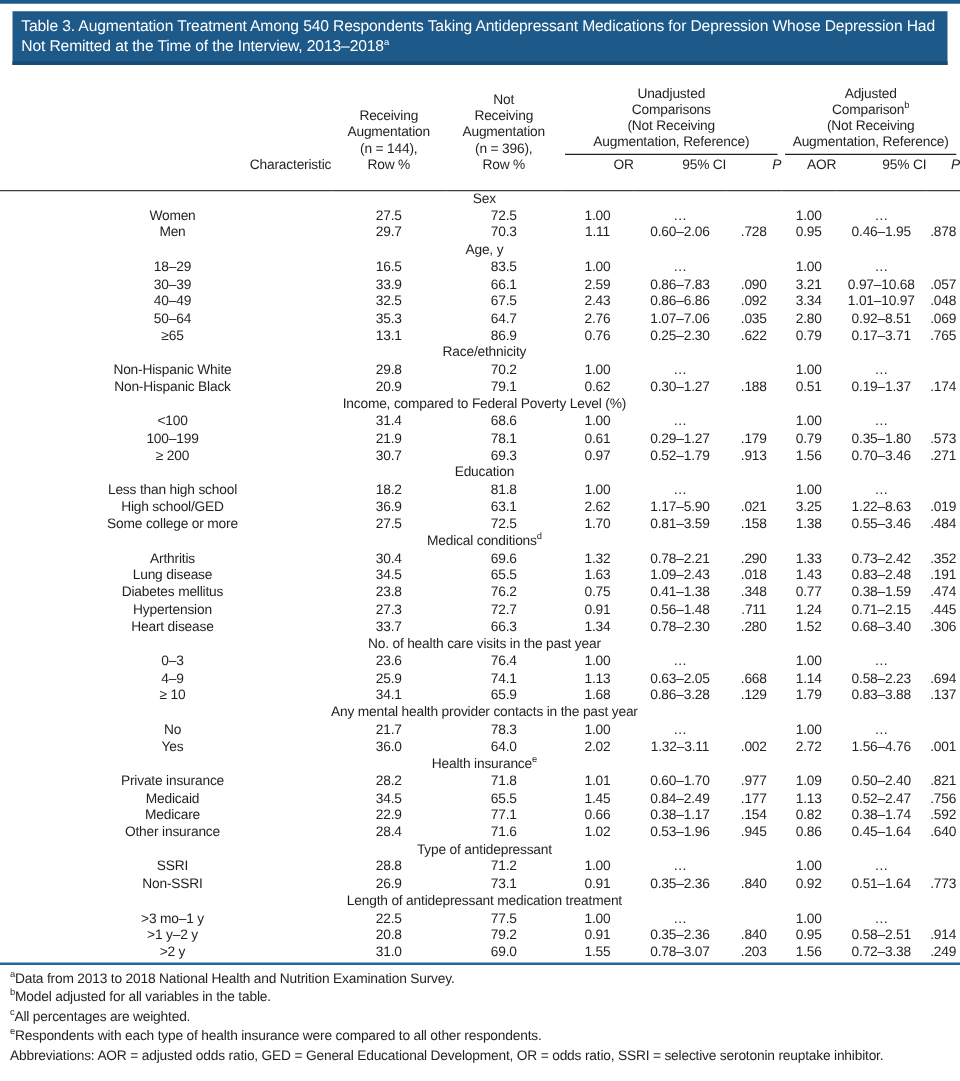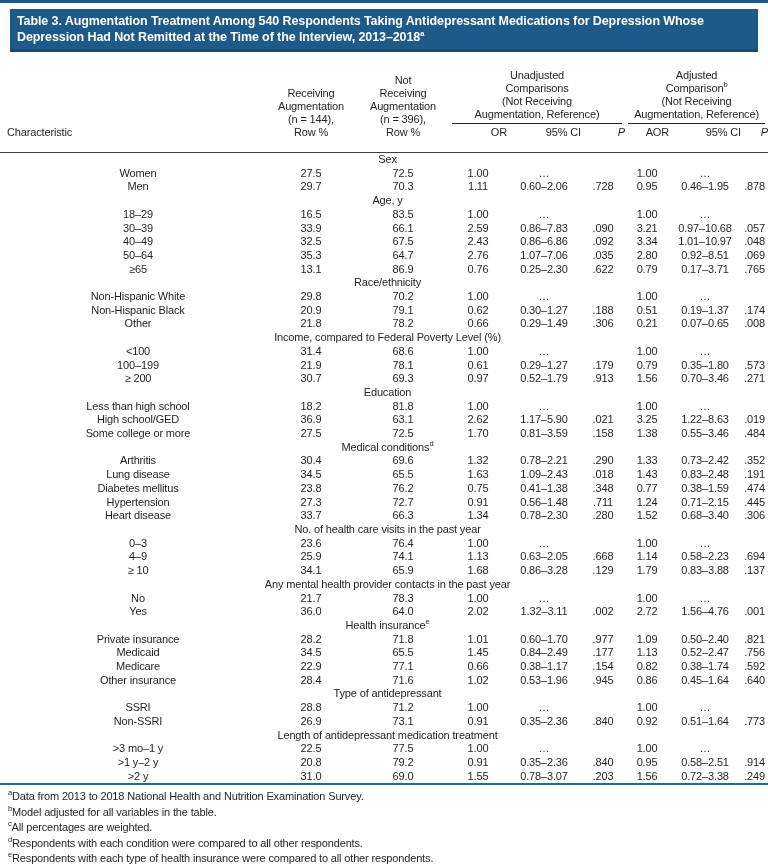--- a/index.html
+++ b/index.html
@@ -8,37 +8,37 @@
   }
   html,body{margin:0;padding:0;}
   body{
     width:768px;height:865px;overflow:hidden;background:#ffffff;
     font-family:"Liberation Sans", sans-serif;color:var(--text);
     -webkit-font-smoothing:antialiased;
   }
   .top-rule{height:3px;background:var(--title-bar);}
   .titlebar{
     margin:6px 10px 13px 10px;background:var(--title-bar);color:var(--title-text);
-    font-weight:bold;font-size:12.5px;line-height:16px;
+    font-weight:normal;font-size:12.5px;line-height:16px;
     padding:4px 10px 4px 7px;border-bottom:3px solid var(--title-bar-edge);
     letter-spacing:-0.1px;
   }
   table{
     table-layout:fixed;width:768px;border-collapse:collapse;margin-top:2px;
     font-size:11px;letter-spacing:-0.15px;
   }
   col.c-char{width:265px;} col.c-r{width:92px;} col.c-nr{width:92px;}
   col.c-or{width:58px;} col.c-ci{width:74px;} col.c-p{width:44px;}
   col.c-aor{width:44px;} col.c-aci{width:72px;} col.c-ap{width:27px;}
   th,td{padding:0;font-weight:normal;}
   thead th{
     vertical-align:bottom;line-height:13px;padding-bottom:13px;padding-top:4px;
     border-bottom:1.5px solid var(--rule-dark);text-align:center;
   }
-  thead th.char{text-align:left;padding-left:7px;}
+  thead th.char{text-align:right;padding-left:7px;}
   .blk{display:block;white-space:pre-line;}
   .pre{white-space:pre-line;}
   .grp-top{display:block;border-bottom:1px solid var(--text);padding-bottom:2px;margin:0 3px 2px 3px;}
   .grp-sub{display:flex;}
   .grp-sub span{display:block;text-align:right;}
   .w-or{width:58px;} .w-ci{width:74px;} .w-p{width:44px;}
   .w-aor{width:44px;} .w-aci{width:72px;} .w-ap{width:27px;}
   tbody td{line-height:13.7px;vertical-align:bottom;}
   td.char{text-align:center;padding-left:7px;white-space:nowrap;overflow:visible;}
   td.indent{padding-left:11px;}
@@ -218,31 +218,20 @@
         <td class="num">20.9</td>
         <td class="num">79.1</td>
         <td class="num">0.62</td>
         <td class="num">0.30–1.27</td>
         <td class="num">.188</td>
         <td class="num">0.51</td>
         <td class="num">0.19–1.37</td>
         <td class="num">.174</td>
       </tr>
       <tr>
-        <td class="char indent">Other</td>
-        <td class="num">21.8</td>
-        <td class="num">78.2</td>
-        <td class="num">0.66</td>
-        <td class="num">0.29–1.49</td>
-        <td class="num">.306</td>
-        <td class="num">0.21</td>
-        <td class="num">0.07–0.65</td>
-        <td class="num">.008</td>
-      </tr>
-      <tr>
         <td colspan="9" class="char">Income, compared to Federal Poverty Level (%)</td>
       </tr>
       <tr>
         <td class="char indent">&lt;100</td>
         <td class="num">31.4</td>
         <td class="num">68.6</td>
         <td class="num">1.00</td>
         <td class="num">…</td>
         <td class="num"></td>
         <td class="num">1.00</td>
@@ -536,16 +525,15 @@
       </tr>
     </tbody>
 </table>
 
 <div class="rule-blue"></div>
 
 <div class="footnotes">
     <div><sup>a</sup>Data from 2013 to 2018 National Health and Nutrition Examination Survey.</div>
     <div><sup>b</sup>Model adjusted for all variables in the table.</div>
     <div><sup>c</sup>All percentages are weighted.</div>
-    <div><sup>d</sup>Respondents with each condition were compared to all other respondents.</div>
     <div><sup>e</sup>Respondents with each type of health insurance were compared to all other respondents.</div>
     <div>Abbreviations: AOR = adjusted odds ratio, GED = General Educational Development, OR = odds ratio, SSRI = selective serotonin reuptake inhibitor.</div>
   </div>
 
 </body></html>

